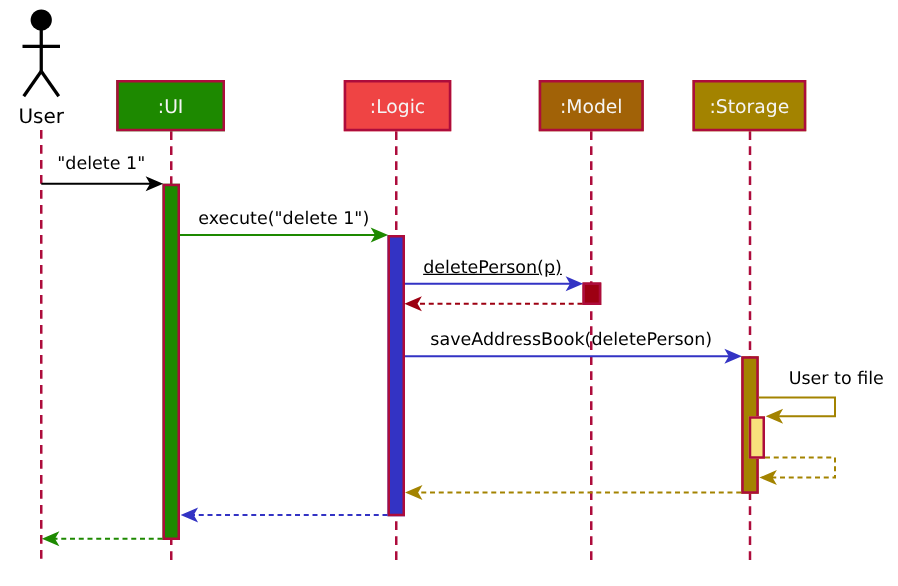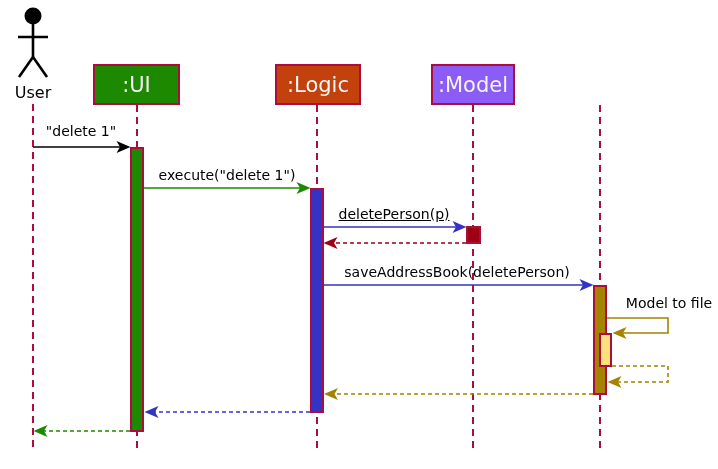--- a/index.html
+++ b/index.html
@@ -5,21 +5,21 @@
   html,body{margin:0;padding:0;background:#fff;}
   #canvas{
     position:relative;width:718px;height:469px;background:#ffffff;overflow:hidden;
     font-family:"DejaVu Sans","Liberation Sans",sans-serif;
     border-radius:14px;
   }
   svg{position:absolute;left:0;top:0;}
   .layer{pointer-events:none;}
   .participant{
     position:absolute;top:64px;height:41px;box-sizing:border-box;
-    border:2px solid #AD0C3C;color:#F5F5F5;font-size:21px;
+    border:2px solid #AD0C3C;color:#F5F5F5;font-size:15px;
     display:flex;align-items:center;justify-content:center;z-index:2;
   }
   .bar{
     position:absolute;box-sizing:border-box;border:2px solid #AD0C3C;z-index:2;
   }
   .msg-label{
     position:absolute;transform:translateX(-50%);white-space:nowrap;
     color:#000;font-size:14px;z-index:4;
   }
   .actor-label{
@@ -47,25 +47,28 @@
       <line x1="33" y1="57" x2="19" y2="77"></line>
       <line x1="33" y1="57" x2="47" y2="77"></line>
     </g>
   </svg>
 
   <div class="actor-label" style="left:33px;top:83px;">User</div>
 
   <div class="participant" style="left:93px;width:87px;background:#1D8900;">
     <span>:UI</span>
   </div>
-  <div class="participant" style="left:275px;width:86px;background:#c2410c;">
+  <div class="participant" style="left:275px;width:86px;background:#ef4444;">
     <span>:Logic</span>
   </div>
-  <div class="participant" style="left:431px;width:84px;background:#8b5cf6;">
+  <div class="participant" style="left:431px;width:84px;background:#a16207;">
     <span>:Model</span>
+  </div>
+  <div class="participant" style="left:554px;width:91px;background:#A38300;">
+    <span>:Storage</span>
   </div>
 
   <div class="bar" style="left:130px;top:147px;width:14px;height:285px;background:#1D8900;"></div>
   <div class="bar" style="left:310px;top:188px;width:14px;height:225px;background:#3333C4;"></div>
   <div class="bar" style="left:466px;top:226px;width:15px;height:18px;background:#9D0012;"></div>
   <div class="bar" style="left:593px;top:285px;width:14px;height:110px;background:#A38300;"></div>
   <div class="bar" style="left:599px;top:333px;width:13px;height:34px;background:#F9E17C;z-index:3;"></div>
 
   <svg class="layer" width="718" height="469" viewBox="0 0 718 469" style="z-index:3;">
 
@@ -117,15 +120,15 @@
     <g>
       <line x1="130" y1="431" x2="42" y2="431" stroke="#1D8900" stroke-width="1.6" stroke-dasharray="4 3"></line>
       <path d="M33.5,431 L47.5,425 L44,431 L47.5,437 Z" fill="#1D8900"></path>
     </g>
   </svg>
 
   <div class="msg-label" style="left:81px;top:123px;">"delete 1"</div>
   <div class="msg-label" style="left:227px;top:167px;">execute("delete 1")</div>
   <div class="msg-label" style="left:394px;top:206px;text-decoration:underline;">deletePerson(p)</div>
   <div class="msg-label" style="left:457px;top:264px;">saveAddressBook(deletePerson)</div>
-  <div class="msg-label" style="left:669px;top:295px;">Model to file</div>
+  <div class="msg-label" style="left:669px;top:295px;">User to file</div>
 
 </div>
 
 </body></html>

